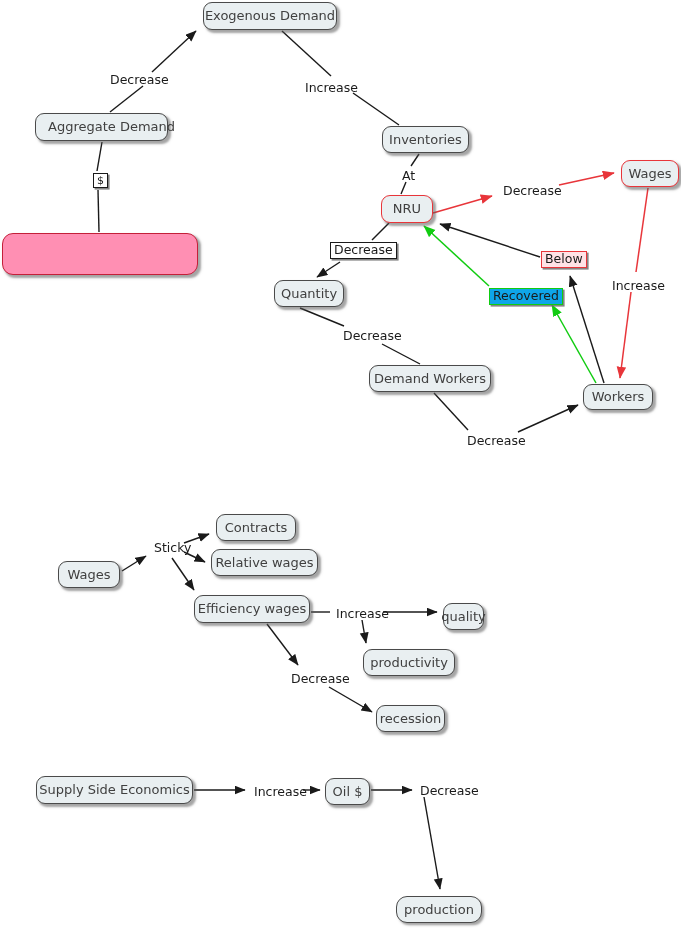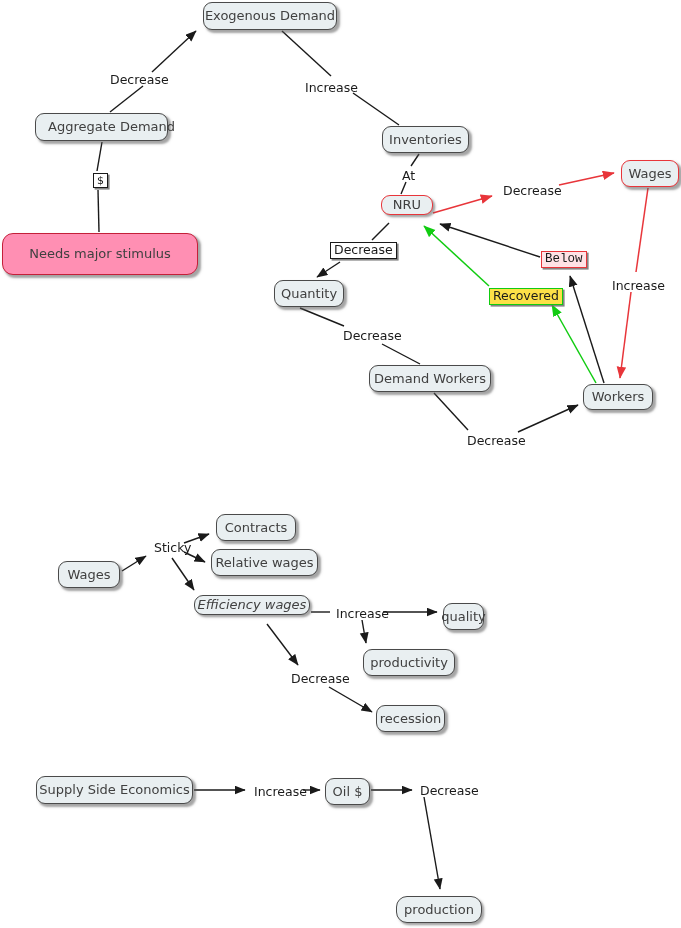--- a/index.html
+++ b/index.html
@@ -58,24 +58,23 @@
     background:#ffffff;
     border:1.4px solid #1a1a1a;
     box-shadow:1.6px 1.6px 0 rgba(110,110,110,0.85);
     padding:1px 3px;
   }
   .elabel.boxed-red{
     background:#ffe2e6;
     border:1.4px solid #e8353a;
     box-shadow:1.6px 1.6px 0 rgba(110,110,110,0.85);
     padding:1px 3px;
-    font-family:Liberation Mono, monospace;
   }
   .elabel.boxed-green{
-    background:#fde047;
+    background:#0ea5e9;
     border:1.4px solid #11cc11;
     box-shadow:1.6px 1.6px 0 rgba(110,110,110,0.85);
     padding:1px 3px;
   }
   .elabel.tiny{ font-size:11px; }
 </style>
 </head>
 <body>
 
 <div id="canvas">
@@ -211,32 +210,31 @@
     </g>
     <g>
       <path d="M424,797 L440,889" stroke="#1a1a1a" stroke-width="1.4" fill="none" marker-end="url(#ahK)"></path>
     </g>
   </svg>
 
   <div id="nodes-layer">
       <div class="node" style="left: 203px; top: 2px; width: 134px; height: 28px;">Exogenous Demand</div>
       <div class="node" style="left: 35px; top: 113px; width: 133px; height: 28px; padding-left: 24px;">Aggregate Demand</div>
       <div class="node pink multiline" style="left: 2px; top: 233px; width: 196px; height: 42px;">
-        <span style="display: block;">Needs major stimulus</span>
       </div>
       <div class="node" style="left: 382px; top: 126px; width: 87px; height: 27px;">Inventories</div>
-      <div class="node red-outline" style="left: 381px; top: 195px; width: 52px; height: 20px;">NRU</div>
+      <div class="node red-outline" style="left: 381px; top: 195px; width: 52px; height: 28px;">NRU</div>
       <div class="node red-outline" style="left: 621px; top: 160px; width: 58px; height: 27px;">Wages</div>
       <div class="node" style="left: 274px; top: 280px; width: 70px; height: 27px;">Quantity</div>
       <div class="node" style="left: 369px; top: 365px; width: 122px; height: 27px;">Demand Workers</div>
       <div class="node" style="left: 583px; top: 384px; width: 70px; height: 26px;">Workers</div>
       <div class="node" style="left: 58px; top: 561px; width: 62px; height: 27px;">Wages</div>
       <div class="node" style="left: 216px; top: 514px; width: 80px; height: 27px;">Contracts</div>
       <div class="node" style="left: 211px; top: 549px; width: 107px; height: 27px;">Relative wages</div>
-      <div class="node" style="left: 194px; top: 595px; width: 116px; height: 20px; font-style: italic;">Efficiency wages</div>
+      <div class="node" style="left: 194px; top: 595px; width: 116px; height: 28px;">Efficiency wages</div>
       <div class="node" style="left: 443px; top: 603px; width: 41px; height: 27px;">quality</div>
       <div class="node" style="left: 363px; top: 649px; width: 92px; height: 27px;">productivity</div>
       <div class="node" style="left: 376px; top: 705px; width: 69px; height: 27px;">recession</div>
       <div class="node" style="left: 36px; top: 776px; width: 157px; height: 28px;">Supply Side Economics</div>
       <div class="node" style="left: 325px; top: 778px; width: 45px; height: 27px;">Oil $</div>
       <div class="node" style="left: 396px; top: 896px; width: 86px; height: 27px; border-radius: 11px;">production</div>
     </div>
 
   <div id="labels-layer">
       <div class="elabel" style="left: 108px; top: 73px;">Decrease</div>

